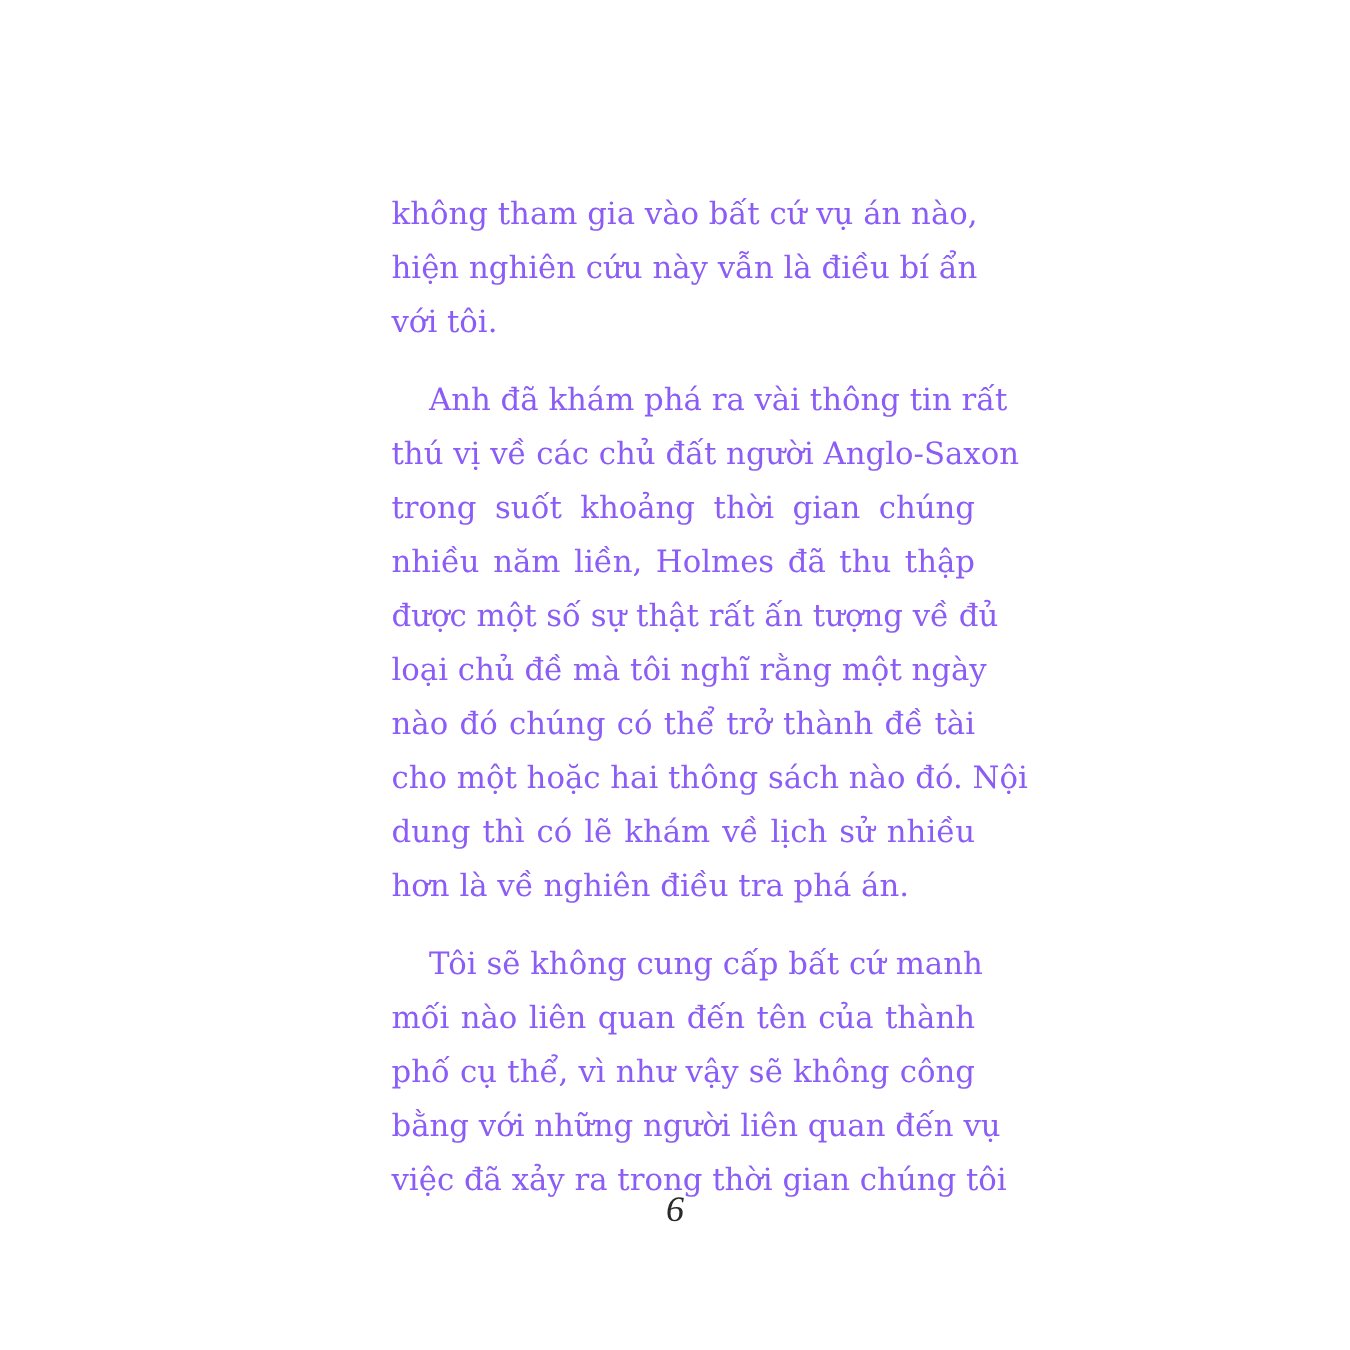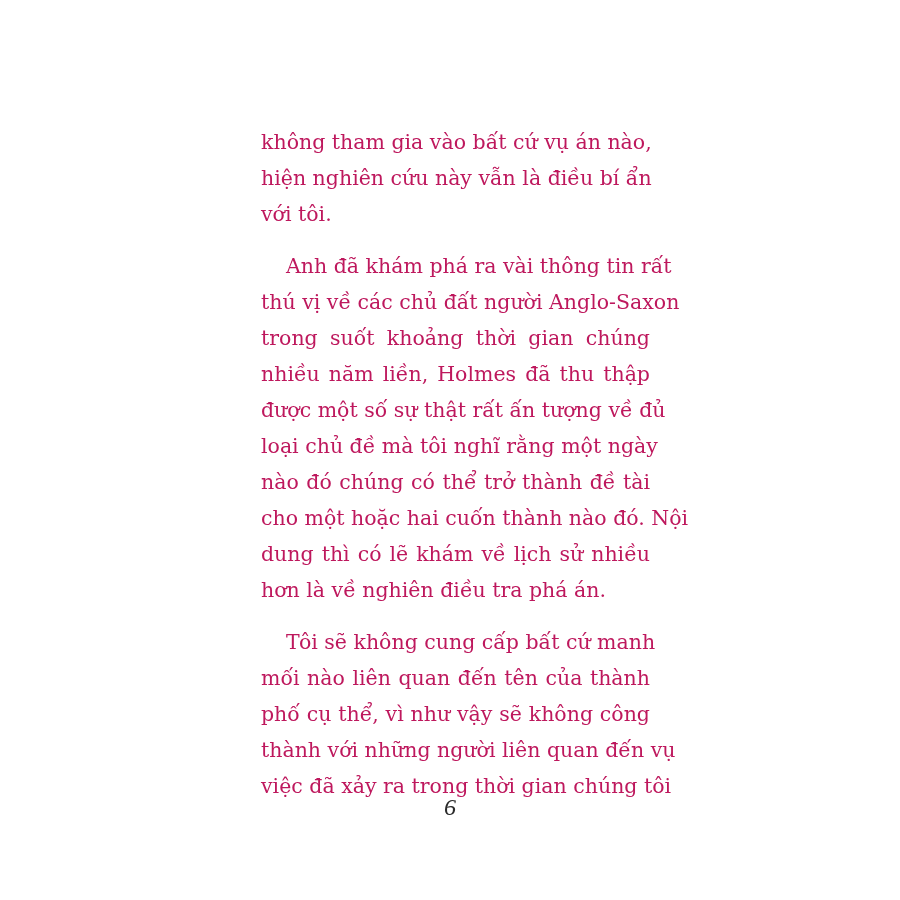--- a/index.html
+++ b/index.html
@@ -20,21 +20,21 @@
       background: #ffffff;
     }
     .text-block {
       position: absolute;
       left: 261px;
       top: 124px;
       width: 389px;
       font-family: "DejaVu Serif", "Liberation Serif", serif;
       font-size: 20.5px;
       line-height: 36px;
-      color: #be185d;
+      color: #8b5cf6;
       text-align: justify;
     }
     .para {
       margin: 0 0 16px 0;
       text-align-last: left;
     }
     .para .line {
       display: block;
       text-align: justify;
       text-align-last: justify;
@@ -72,29 +72,29 @@
     </p>
 
     <p class="para indent">
       <span class="line first">Anh đã khám phá ra vài thông tin rất</span>
       <span class="line">thú vị về các chủ đất người Anglo-Saxon</span>
       <span class="line">trong suốt khoảng thời gian chúng</span>
       <span class="line">nhiều năm liền, Holmes đã thu thập</span>
       <span class="line">được một số sự thật rất ấn tượng về đủ</span>
       <span class="line">loại chủ đề mà tôi nghĩ rằng một ngày</span>
       <span class="line">nào đó chúng có thể trở thành đề tài</span>
-      <span class="line">cho một hoặc hai cuốn thành nào đó. Nội</span>
+      <span class="line">cho một hoặc hai thông sách nào đó. Nội</span>
       <span class="line">dung thì có lẽ khám về lịch sử nhiều</span>
       <span class="line last">hơn là về nghiên điều tra phá án.</span>
     </p>
 
     <p class="para indent">
       <span class="line first">Tôi sẽ không cung cấp bất cứ manh</span>
       <span class="line">mối nào liên quan đến tên của thành</span>
       <span class="line">phố cụ thể, vì như vậy sẽ không công</span>
-      <span class="line">thành với những người liên quan đến vụ</span>
+      <span class="line">bằng với những người liên quan đến vụ</span>
       <span class="line">việc đã xảy ra trong thời gian chúng tôi</span>
     </p>
 
   </div>
 
   <div class="page-number">6</div>
 </div>
 
 </body></html>

